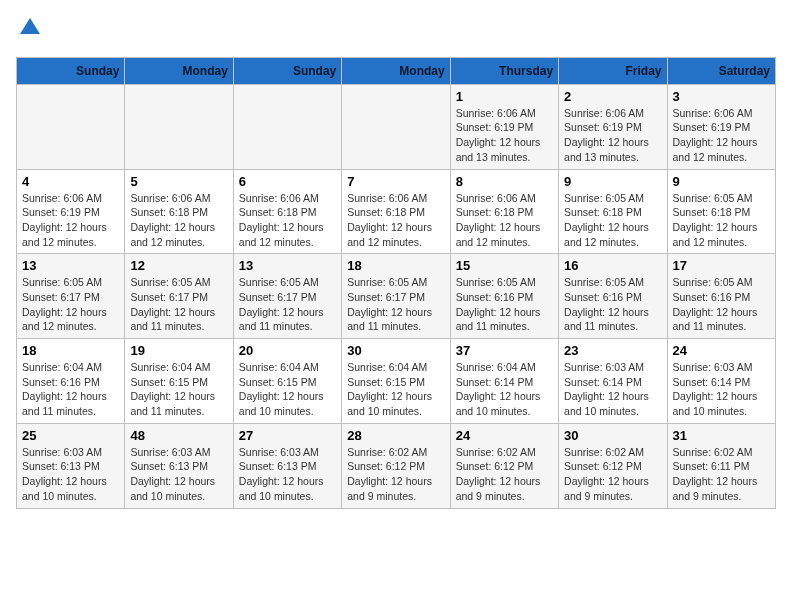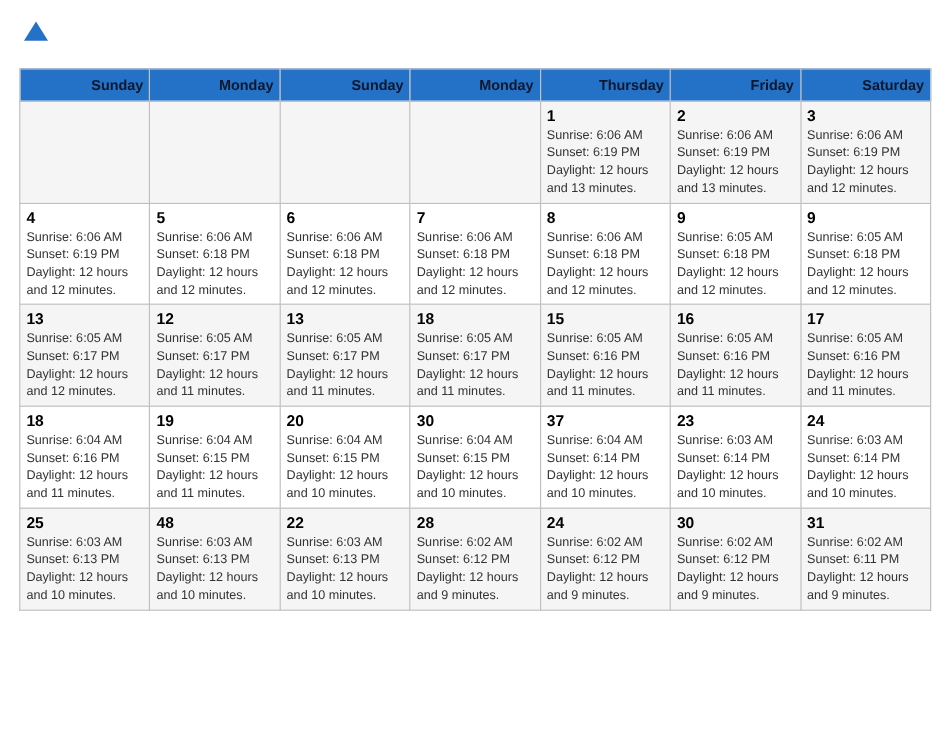--- a/index.html
+++ b/index.html
@@ -310,21 +310,21 @@
 and 10 minutes.</div>
         </td>
         <td>
           <span class="day-number">48</span>
           <div class="day-detail" style="white-space: pre-line;">Sunrise: 6:03 AM
 Sunset: 6:13 PM
 Daylight: 12 hours
 and 10 minutes.</div>
         </td>
         <td>
-          <span class="day-number">22</span>
+          <span class="day-number">27</span>
           <div class="day-detail" style="white-space: pre-line;">Sunrise: 6:03 AM
 Sunset: 6:13 PM
 Daylight: 12 hours
 and 10 minutes.</div>
         </td>
         <td>
           <span class="day-number">28</span>
           <div class="day-detail" style="white-space: pre-line;">Sunrise: 6:02 AM
 Sunset: 6:12 PM
 Daylight: 12 hours

